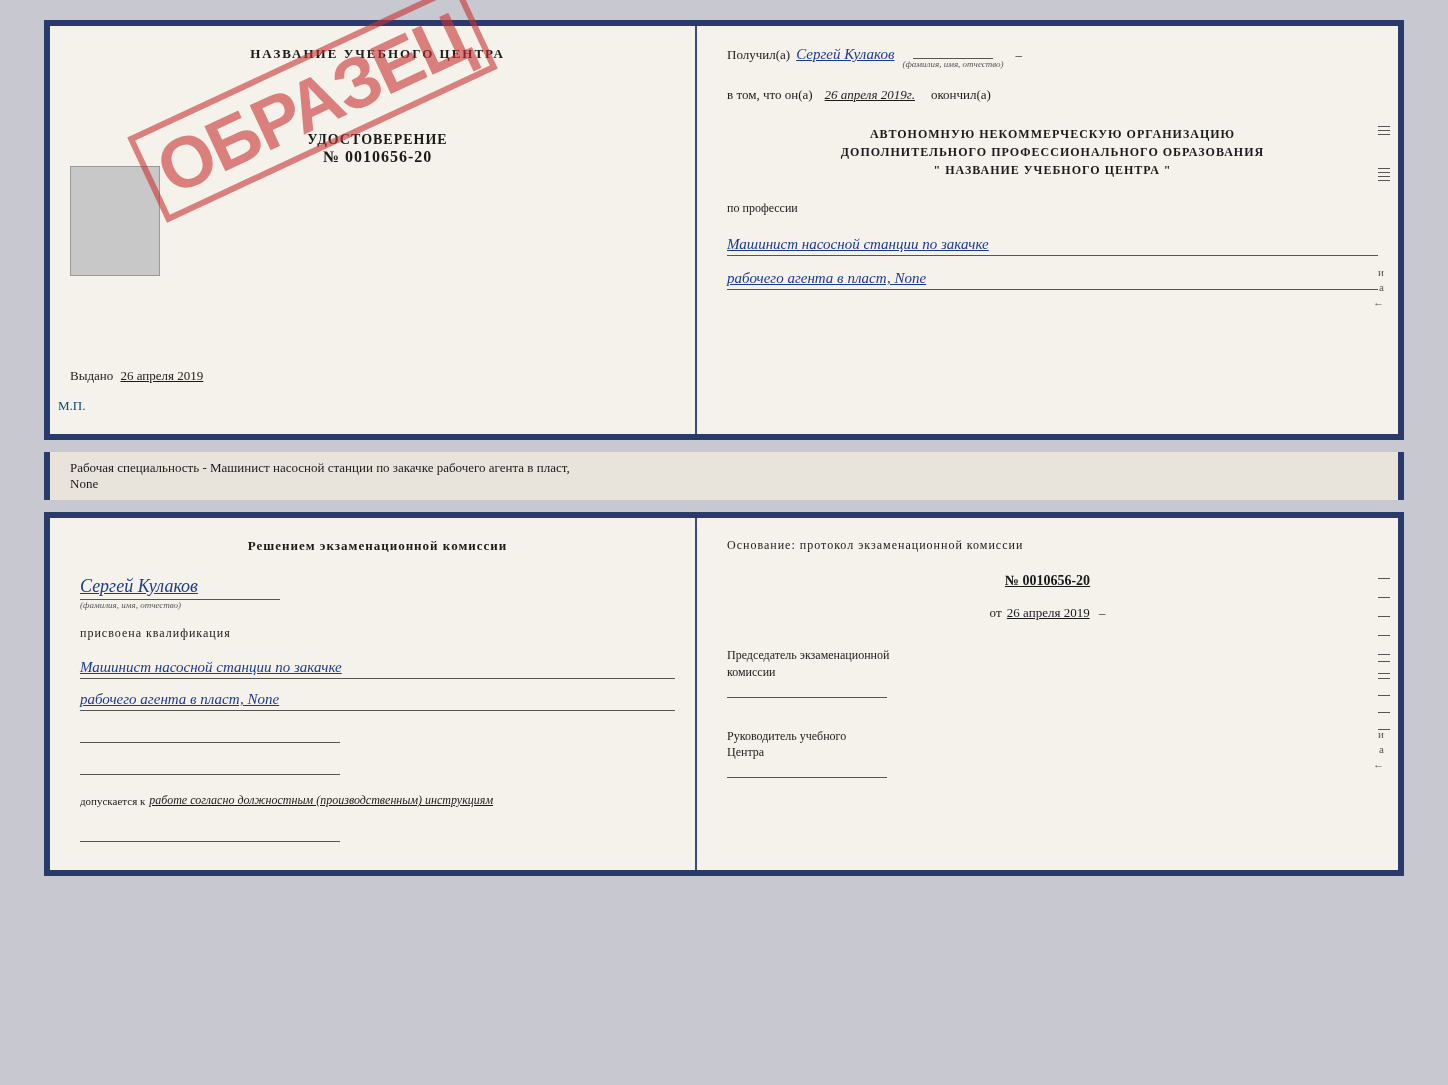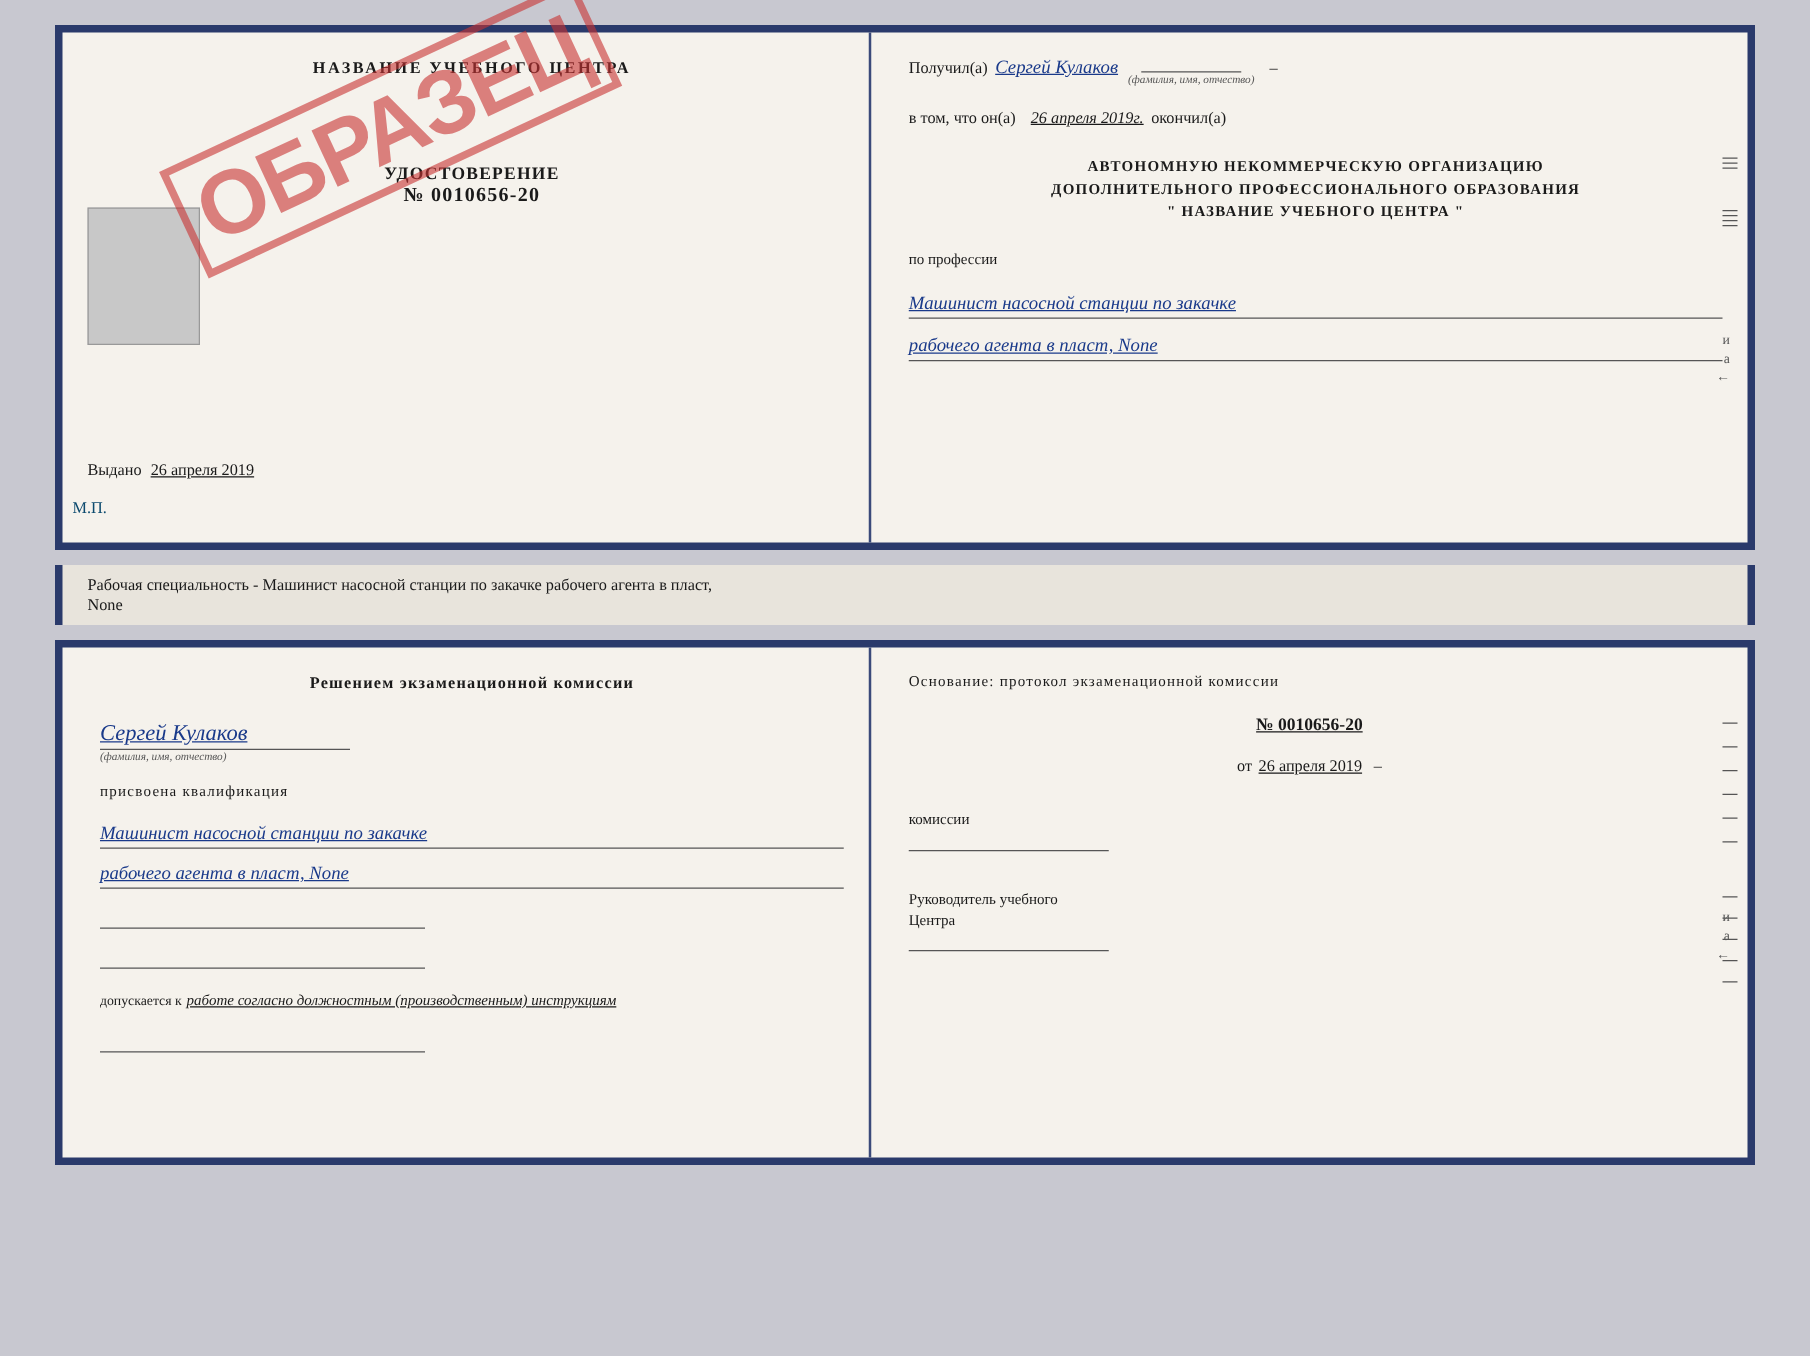--- a/index.html
+++ b/index.html
@@ -222,21 +222,21 @@
       border-left: 6px solid #2a3a6b;
       border-right: 6px solid #2a3a6b;
     }
 
     
     .bottom-doc {
       display: flex;
       background: #f5f2ec;
       border: 6px solid #2a3a6b;
       width: 100%;
-      height: 420px;
+      height: 364px;
       position: relative;
     }
 
     .bottom-doc-left {
       width: 48%;
       border-right: 2px solid #3a4a7a;
       padding: 20px 20px 20px 30px;
       display: flex;
       flex-direction: column;
       gap: 8px;
@@ -386,21 +386,21 @@
         <span style="display:flex; flex-direction:column; align-items:center; margin-left:2px;">
           <span style="border-bottom: 1px solid #555; width:80px; display:block;"></span>
           <span class="small-label">(фамилия, имя, отчество)</span>
         </span>
         <span style="margin-left:6px;">–</span>
       </div>
 
       <div class="vtom-line" style="margin-top:8px;">
         <span>в том, что он(а)</span>
         <span class="underline-val" style="margin-left:6px;">26 апреля 2019г.</span>
-        <span style="margin-left: 0;">окончил(а)</span>
+        <span style="margin-left: 10px;">окончил(а)</span>
       </div>
 
       <div class="center-text-block" style="margin-top:12px;">
         <div>АВТОНОМНУЮ НЕКОММЕРЧЕСКУЮ ОРГАНИЗАЦИЮ</div>
         <div>ДОПОЛНИТЕЛЬНОГО ПРОФЕССИОНАЛЬНОГО ОБРАЗОВАНИЯ</div>
         <div>"   НАЗВАНИЕ УЧЕБНОГО ЦЕНТРА   "</div>
       </div>
 
       <div class="po-professii" style="margin-top:12px;">по профессии</div>
 
@@ -468,20 +468,21 @@
 
       <div class="protocol-number" style="margin-top:10px;">№ 0010656-20</div>
 
       <div class="ot-date" style="margin-top:6px;">
         <span>от</span>
         <span style="text-decoration:underline; margin-left:2px;">26 апреля 2019</span>
         <span style="margin-left:6px;">–</span>
       </div>
 
       <div class="podpis-block" style="margin-top:16px;">
+        <div class="podpis-title">Председатель экзаменационной</div>
         <div class="podpis-title">комиссии</div>
         <div class="podpis-line"></div>
       </div>
 
       <div class="podpis-block" style="margin-top:20px;">
         <div class="podpis-title">Руководитель учебного</div>
         <div class="podpis-title">Центра</div>
         <div class="podpis-line"></div>
       </div>
 

